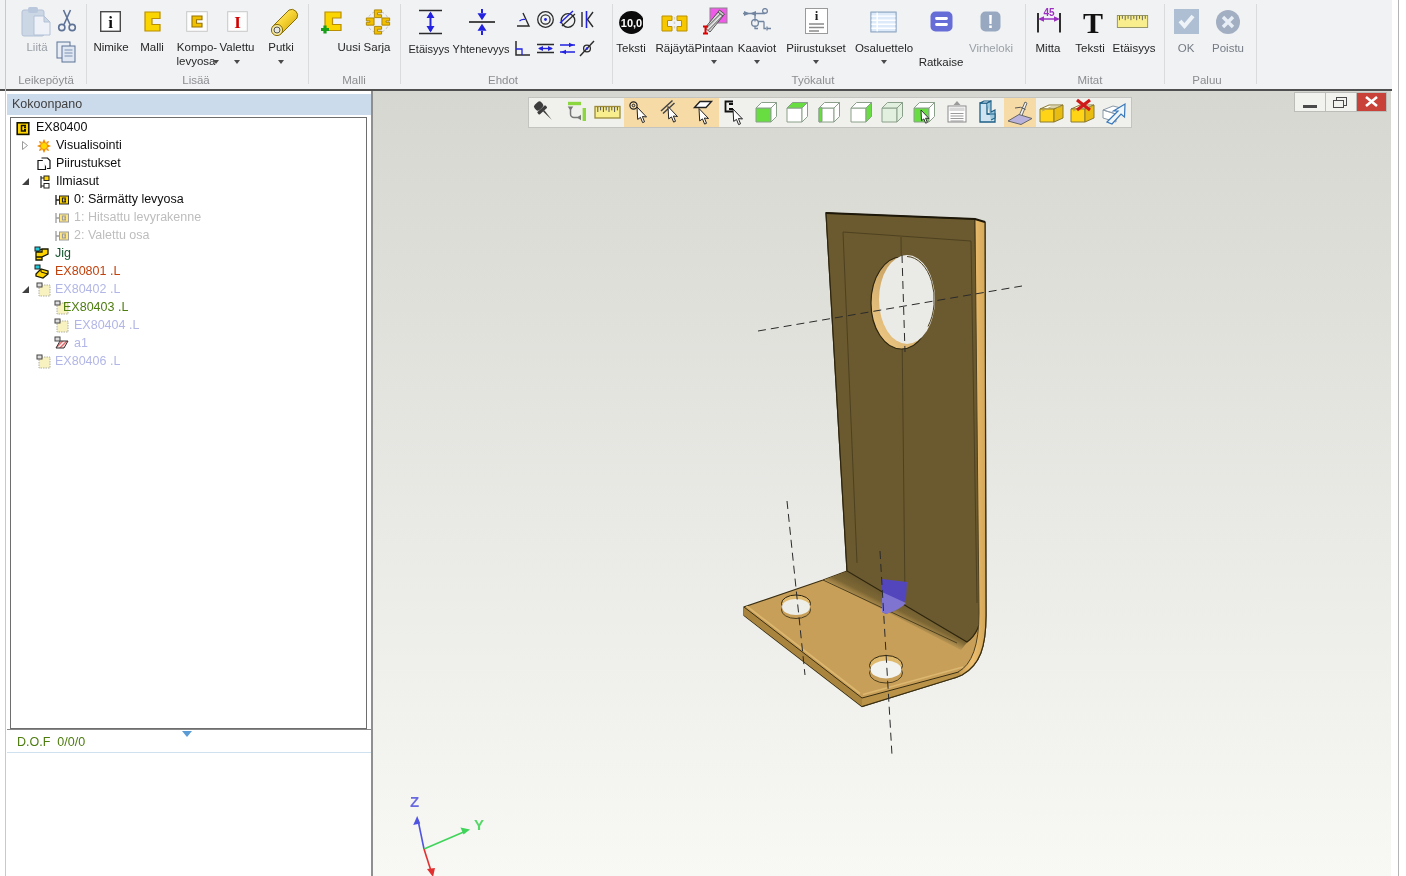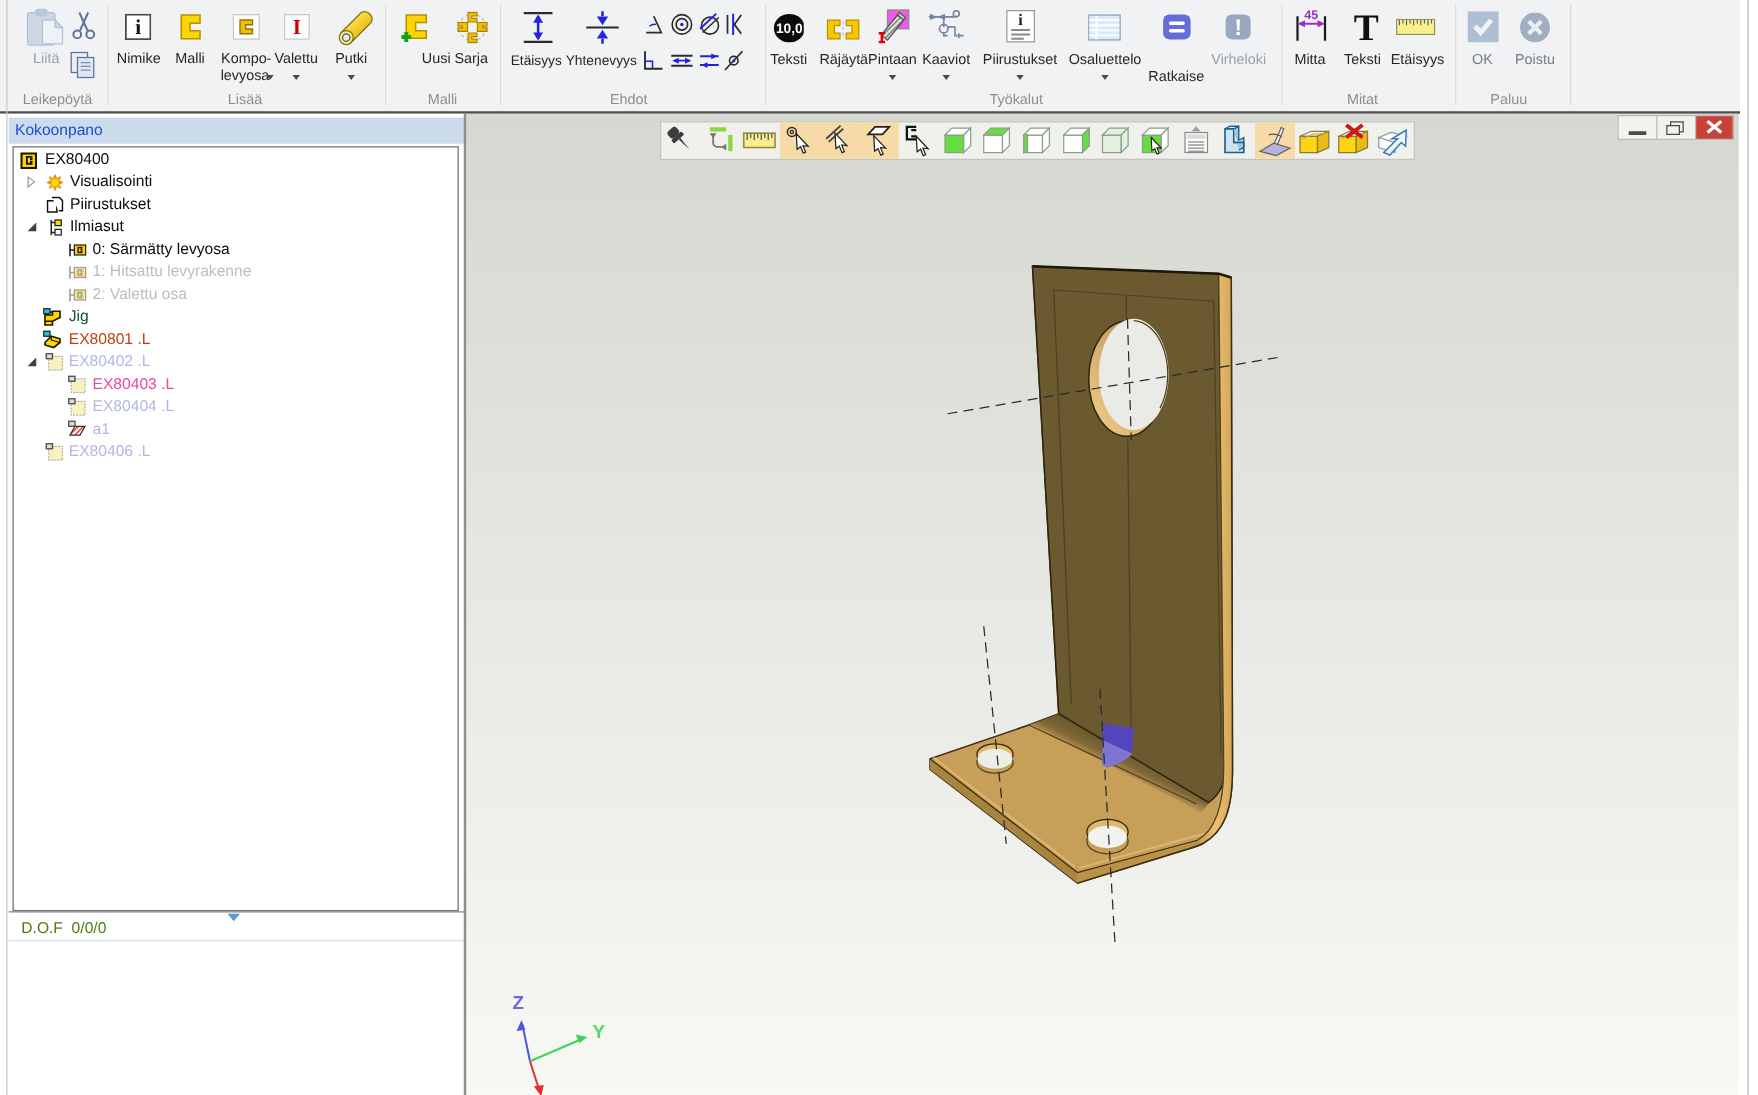--- a/index.html
+++ b/index.html
@@ -4,21 +4,21 @@
 html,body{width:1406px;height:876px;overflow:hidden}
 body{position:relative;font-family:"Liberation Sans",sans-serif;background:#fff}
 .abs{position:absolute}
 #ribbon{left:0;top:0;width:1392px;height:91px;background:#f1f2f4;border-bottom:2px solid #4f4f4f}
 .lb{position:absolute;font-size:11.5px;color:#262626;transform:translateX(-50%);white-space:nowrap;line-height:13px}
 .lb.dis{color:#9aa0a6}
 .glb{position:absolute;font-size:11.5px;color:#8b8d90;transform:translateX(-50%);white-space:nowrap}
 .sep{position:absolute;top:4px;width:1px;height:80px;background:#dadbdd}
 .arr{position:absolute;width:0;height:0;border-left:3.5px solid transparent;border-right:3.5px solid transparent;border-top:4px solid #4a4a4a;transform:translateX(-50%)}
 #panel{left:0;top:91px;width:373px;height:785px;background:#fff}
-#phead{position:absolute;left:7px;top:2.5px;width:366px;height:21.5px;background:#ccdbeb;color:#1d4ed8;font-size:12.5px;line-height:21px;padding-left:5px}
+#phead{position:absolute;left:7px;top:2.5px;width:366px;height:21.5px;background:#ccdbeb;color:#404040;font-size:12.5px;line-height:21px;padding-left:5px}
 #tbox{position:absolute;left:10px;top:26px;width:357px;height:612px;background:#fff;border:1px solid #6e6e6e}
 .trow{position:absolute;font-size:12.5px;white-space:nowrap;line-height:14px}
 #viewport{left:373px;top:91px;width:1018px;height:785px;background:linear-gradient(#d7d7d1,#e9e9e5 55%,#f8f8f5)}
 #rightstrip{left:1393px;top:0;width:13px;height:876px;background:#fff}
 #rline{left:1398px;top:0;width:1px;height:876px;background:#b4b4b4}
 #toolbar{position:absolute;left:155px;top:6px;width:604px;height:31px;background:#f0f0ec;border:1px solid #c3c3c0;display:flex}
 .tcell{width:31.68px;height:29px;position:relative}
 .tcell.hl{background:#f7dba6}
 #wbtns{position:absolute;left:921px;top:1px;display:flex}
 .wbtn{width:31px;height:20px;background:#f2f2ef;border:1px solid #bcbcb9;border-right:none;position:relative}
@@ -327,21 +327,21 @@
       </svg>
    <svg class="abs" style="left:25px;top:163.5px" width="16" height="15" viewBox="0 0 16 15">
     <rect x="3" y="3" width="11" height="11" fill="#f8f2c0" stroke="#b0b0a0" stroke-dasharray="1.5 1"></rect>
     <rect x="1" y="1" width="5" height="4" fill="#ddd" stroke="#444"></rect>
    </svg>
    <div class="trow" style="left:44px;top:163.5px;color:#b2b6e6">EX80402 .L</div>
    <svg class="abs" style="left:43px;top:181.5px" width="16" height="15" viewBox="0 0 16 15">
     <rect x="3" y="3" width="11" height="11" fill="#f8f2c0" stroke="#b0b0a0" stroke-dasharray="1.5 1"></rect>
     <rect x="1" y="1" width="5" height="4" fill="#ddd" stroke="#444"></rect>
    </svg>
-   <div class="trow" style="left:63px;top:181.5px;color:#ec4899">EX80403 .L</div>
+   <div class="trow" style="left:52px;top:181.5px;color:#4d7c0f">EX80403 .L</div>
    <svg class="abs" style="left:43px;top:199.5px" width="16" height="15" viewBox="0 0 16 15">
     <rect x="3" y="3" width="11" height="11" fill="#f8f2c0" stroke="#b0b0a0" stroke-dasharray="1.5 1"></rect>
     <rect x="1" y="1" width="5" height="4" fill="#ddd" stroke="#444"></rect>
    </svg>
    <div class="trow" style="left:63px;top:199.5px;color:#b2b6e6">EX80404 .L</div>
    <svg class="abs" style="left:43px;top:217.5px" width="15" height="15" viewBox="0 0 15 15">
     <defs>
           <pattern id="hx" width="3" height="3" patternUnits="userSpaceOnUse" patternTransform="rotate(45)">
             <rect width="3" height="3" fill="#fff"></rect>
             <rect width="1.4" height="3" fill="#e05050"></rect>

